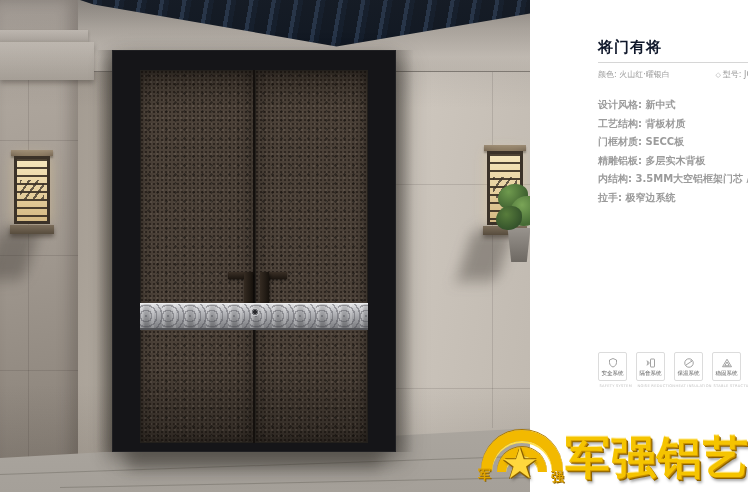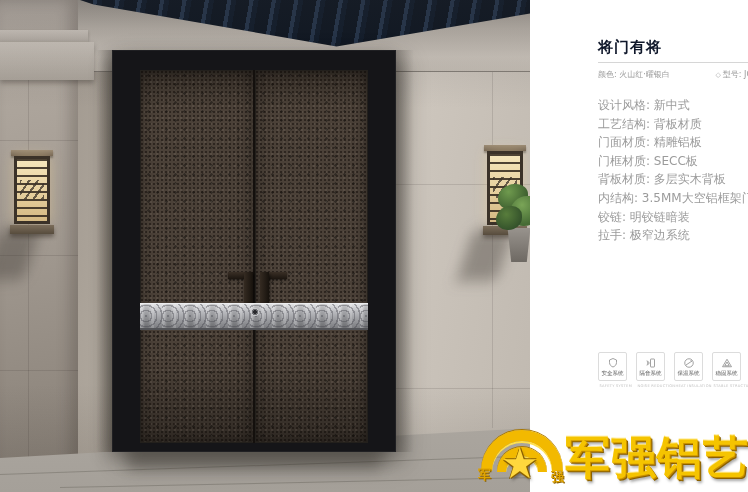--- a/index.html
+++ b/index.html
@@ -93,21 +93,21 @@
 
   
   .panel{position:absolute;left:530px;top:0;width:218px;height:492px;background:#fff;overflow:hidden;}
   .p-title{position:absolute;left:68px;top:38px;font-size:15px;font-weight:bold;color:#0f172a;letter-spacing:1px;}
   .p-rule{position:absolute;left:68px;top:62px;right:0;height:1px;background:#d6d6d6;}
   .p-meta{position:absolute;left:68px;top:68px;right:0;height:12px;font-size:8px;color:#9b9b9b;}
   .p-color{position:absolute;left:0;top:1px;white-space:nowrap;text-align:center;}
   .p-model{position:absolute;right:-4px;top:1px;white-space:nowrap;}
   .p-model .dia{color:#b5b5b5;font-size:7px;margin-right:2px;}
   .specs{position:absolute;left:68px;top:100px;right:0;}
-  .spec-row{height:10px;margin-bottom:8.6px;font-size:12px;line-height:10px;color:#9b9b9b;white-space:nowrap;overflow:visible;}
+  .spec-row{height:10px;margin-bottom:8.6px;font-size:10px;line-height:10px;color:#9b9b9b;white-space:nowrap;overflow:visible;font-weight:bold;}
   .features{position:absolute;left:68px;top:352px;display:flex;gap:9px;}
   .feat{width:29px;text-align:center;}
   .fbox{width:29px;height:29px;border:1px solid #dcdcdc;border-radius:2px;display:flex;flex-direction:column;align-items:center;justify-content:center;gap:1px;background:#fff;}
   .fbox svg{display:block;}
   .flabel{font-size:5.5px;color:#5a5a5a;line-height:6px;letter-spacing:0;white-space:nowrap;}
   .fcap{margin-top:2px;font-size:4px;color:#c2c2c2;letter-spacing:.3px;white-space:nowrap;transform:scale(.9);transform-origin:center;}
 
   
   .logo{position:absolute;left:470px;top:424px;width:278px;height:68px;z-index:30;}
   .emblem{position:absolute;left:10px;top:2px;width:84px;height:66px;}
@@ -194,25 +194,23 @@
   <div class="panel">
     <div class="p-title">将门有将</div>
     <div class="p-rule"></div>
     <div class="p-meta">
       <span class="p-color">颜色: 火山红·曜银白</span>
       <span class="p-model"><span class="dia">◇</span><span>型号: JC</span></span>
     </div>
     <div class="specs">
       <div class="spec-row">设计风格: 新中式</div>
       <div class="spec-row">工艺结构: 背板材质</div>
-      <div class="spec-row">门面材质: 精雕铝板</div>
       <div class="spec-row">门框材质: SECC板</div>
-      <div class="spec-row">背板材质: 多层实木背板</div>
+      <div class="spec-row">精雕铝板: 多层实木背板</div>
       <div class="spec-row">内结构: 3.5MM大空铝框架门芯 / 加厚加密航空铝蜂窝</div>
-      <div class="spec-row">铰链: 明铰链暗装</div>
       <div class="spec-row">拉手: 极窄边系统</div>
     </div>
 
     <div class="features">
       <div class="feat">
         <div class="fbox">
           <span>
             <svg width="12" height="12" viewBox="0 0 24 24" fill="none" stroke="#8a8a8a" stroke-width="1.6">
                 <path d="M12 3l7 3v5c0 4.6-3 7.6-7 9-4-1.4-7-4.4-7-9V6z"></path>
               </svg>

